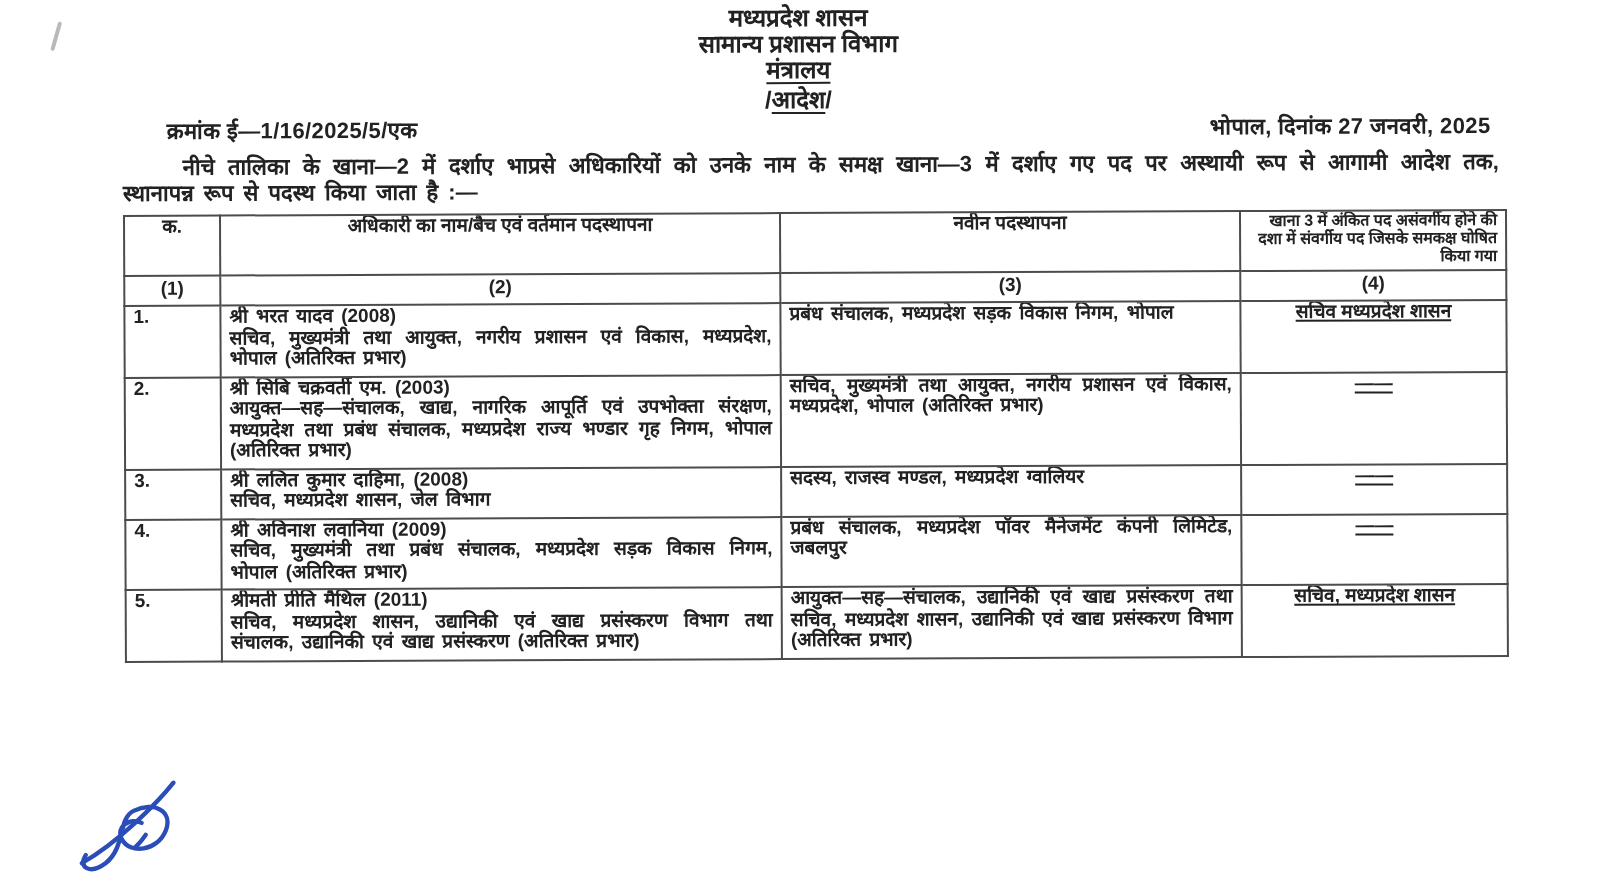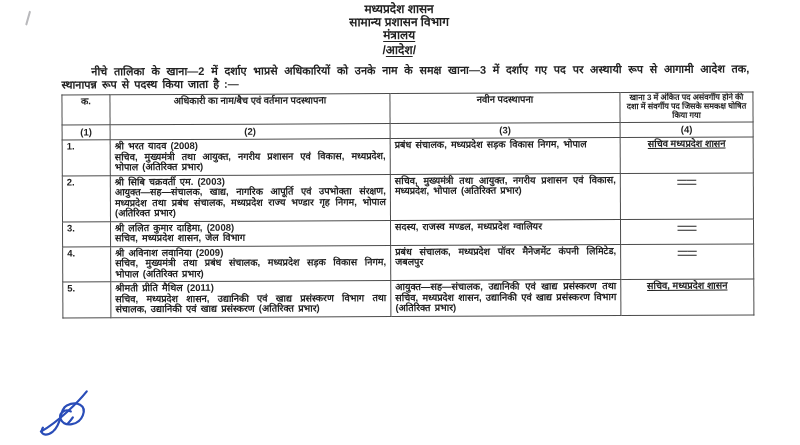--- a/index.html
+++ b/index.html
@@ -21,21 +21,21 @@
   .intro{margin:5px 50px 0 62px;font-weight:bold;font-size:11px;line-height:12.5px;
     text-align:justify;text-indent:30px;color:#222;word-spacing:2px;}
   
   table.order-table{border-collapse:collapse;margin:4px 0 0 62px;width:691px;table-layout:fixed;
     font-size:9.5px;line-height:10.5px;font-weight:bold;color:#222;}
   table.order-table td,table.order-table th{border:1px solid #4c4c4c;padding:1px 4px 2px 4px;vertical-align:top;
     overflow:hidden;}
   col.c1{width:48px;}col.c2{width:280px;}col.c3{width:230px;}col.c4{width:133px;}
   th{font-weight:bold;}
   .th-c{text-align:center;vertical-align:top;}
-  .th-small{font-size:8px;line-height:8.8px;text-align:center;padding:1px 2px;}
+  .th-small{font-size:8px;line-height:8.8px;text-align:right;padding:1px 2px;}
   .numrow td{text-align:center;padding:0 2px 1px 2px;line-height:11px;}
   .cell-sno{text-align:left;padding-left:6px;}
   .cell-name .nm{display:block;}
   .cell-name,.cell-new{text-align:justify;word-spacing:1.5px;}
   .cell-eq{text-align:center;text-decoration:underline;}
   
   .pencil-mark{position:absolute;left:28px;top:9px;width:2px;height:15px;background:#b9b9bc;
     transform:rotate(16deg);border-radius:1px;}
   
   .signature{position:absolute;left:28px;top:386px;width:72px;height:58px;}
@@ -49,20 +49,22 @@
 
   <div class="letterhead">
     <div>मध्यप्रदेश शासन</div>
     <div>सामान्य प्रशासन विभाग</div>
     <div class="u">मंत्रालय</div>
   </div>
 
   <div class="order-line"><span>/</span><span class="u">आदेश</span><span>/</span></div>
 
   <div class="meta-row">
+    <span>क्रमांक ई—1/16/2025/5/एक</span>
+    <span>भोपाल, दिनांक 27 जनवरी, 2025</span>
   </div>
 
   <div class="intro">नीचे तालिका के खाना—2 में दर्शाए भाप्रसे अधिकारियों को उनके नाम के समक्ष खाना—3 में दर्शाए गए पद पर अस्थायी रूप से आगामी आदेश तक, स्थानापन्न रूप से पदस्थ किया जाता है :—</div>
 
   <table class="order-table">
     <colgroup>
         <col class="c1">
         <col class="c2">
         <col class="c3">
         <col class="c4">

